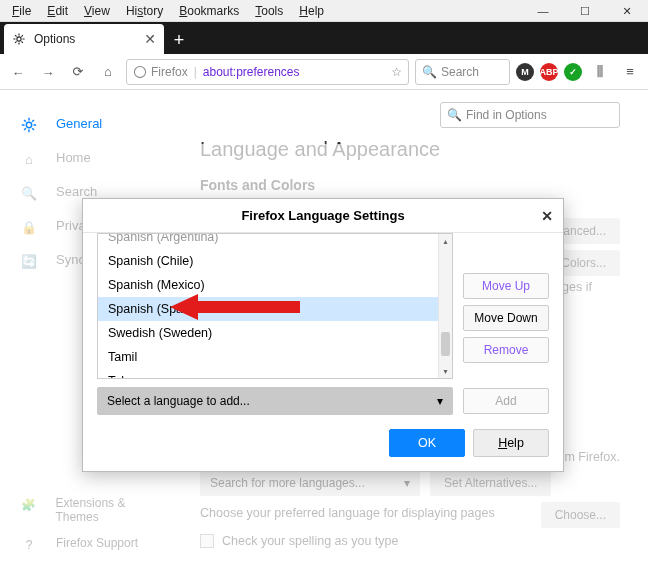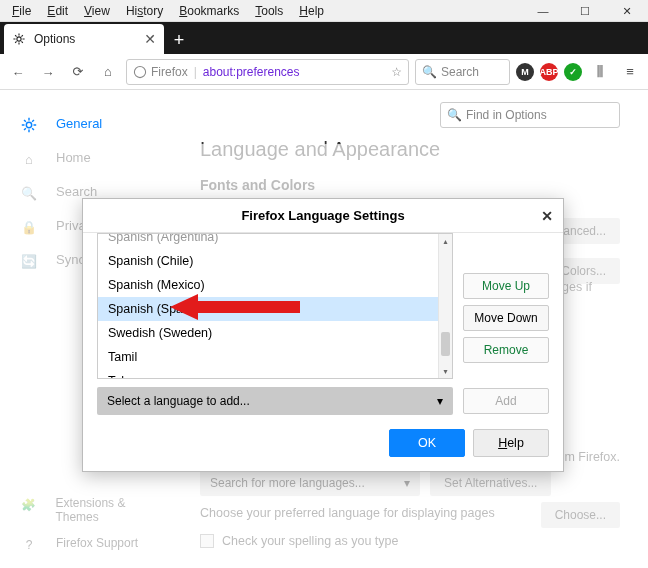--- a/index.html
+++ b/index.html
@@ -57,21 +57,21 @@
 .listbox { flex: 1; border: 1px solid #ccc; height: 146px; position: relative; overflow: hidden; }
 .li { padding: 5px 10px; font-size: 12.5px; cursor: default; white-space: nowrap; overflow: hidden; }
 .li.cut { color:#999; border-bottom:0; margin-top:-9px; }
 .li.sel { background: #cfe8ff; }
 .scrollbar { position: absolute; right: 0; top: 0; width: 14px; height: 100%; background: #f4f4f4; border-left: 1px solid #e5e5e5; }
 .scrollbar .up, .scrollbar .dn { height: 14px; display: flex; align-items: center; justify-content: center; font-size: 8px; color: #666; }
 .scrollbar .thumb { position: absolute; left: 2px; right: 2px; top: 98px; height: 24px; background: #ccc; border-radius: 2px; }
 
 .btncol { width: 86px; display: flex; flex-direction: column; gap: 6px; padding-top: 40px; }
 .btncol button { height: 26px; font-size: 12px; border: 1px solid #ccc; background: #f7f7f7; border-radius: 2px; }
-.btncol button:disabled { color: #15803d; background: #fafafa; }
+.btncol button:disabled { color: #8b5cf6; background: #fafafa; }
 
 .addrow { padding: 8px 14px 0 14px; display: flex; gap: 10px; align-items: center; }
 .addrow .dropdown { flex: 1; background: #c9c9c9; height: 28px; }
 .addrow button { width: 86px; height: 26px; font-size: 12px; border: 1px solid #ccc; background: #fafafa; color: #aaa; border-radius: 2px; }
 
 .dlg-foot { display: flex; justify-content: flex-end; gap: 8px; padding: 14px; }
 .dlg-foot button { min-width: 76px; height: 28px; font-size: 12.5px; border: 1px solid #ccc; background: #eee; border-radius: 2px; }
 .dlg-foot .primary { background: #0a84ff; color: #fff; border-color: #0a84ff; }
 
 
@@ -179,21 +179,21 @@
   </div>
 
   <div class="main">
     <div class="findbox">
       <span>🔍</span>
       <span>Find in Options</span>
     </div>
     <h2>Language and Appearance</h2>
     <h3>Fonts and Colors</h3>
     <button class="btn-gray row-right" style="top:128px">Advanced...</button>
-    <button class="btn-gray row-right" style="top:168px">Colors...</button>
+    <button class="btn-gray row-right" style="top:160px">Colors...</button>
     <div style="position:absolute; right:56px; top:190px; font-size:12.5px; color:#333">ages if</div>
 
     <div style="position:absolute; top:350px; left:12px; right:28px;">
       <div class="text-body" style="text-align:right">s from Firefox.</div>
       <div style="display:flex; gap:10px; margin-top:4px;">
         <div class="dropdown" style="width:220px">
           <span>Search for more languages...</span>
             <span>▾</span>
         </div>
         <button class="btn-gray">Set Alternatives...</button>

